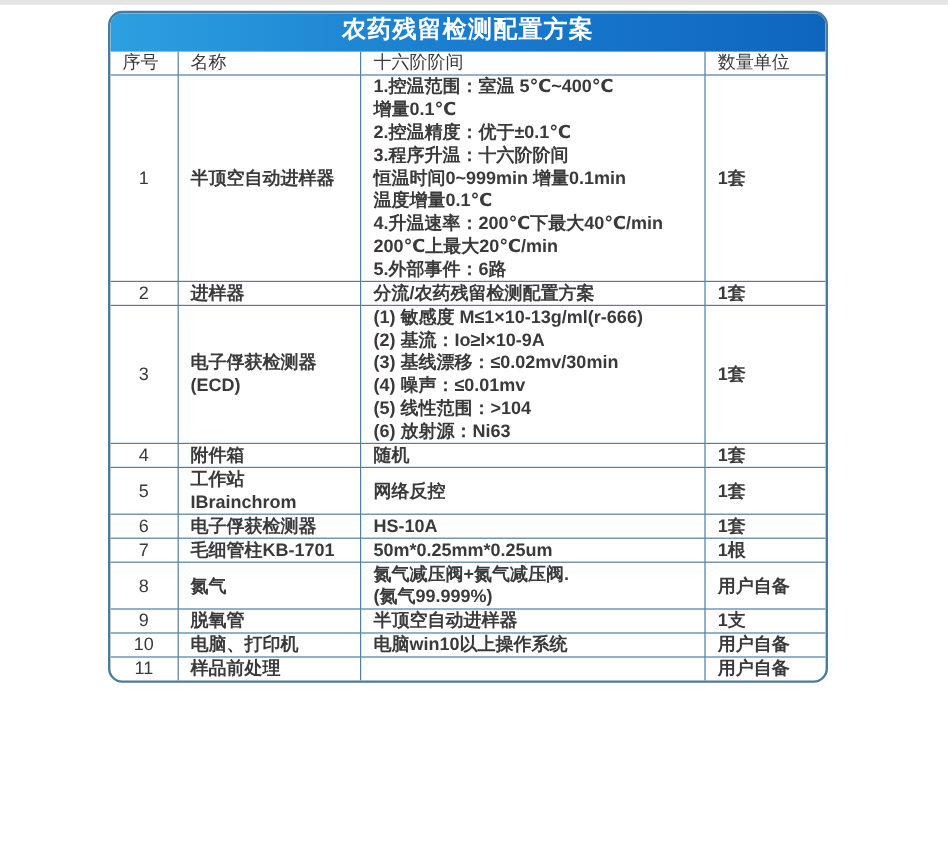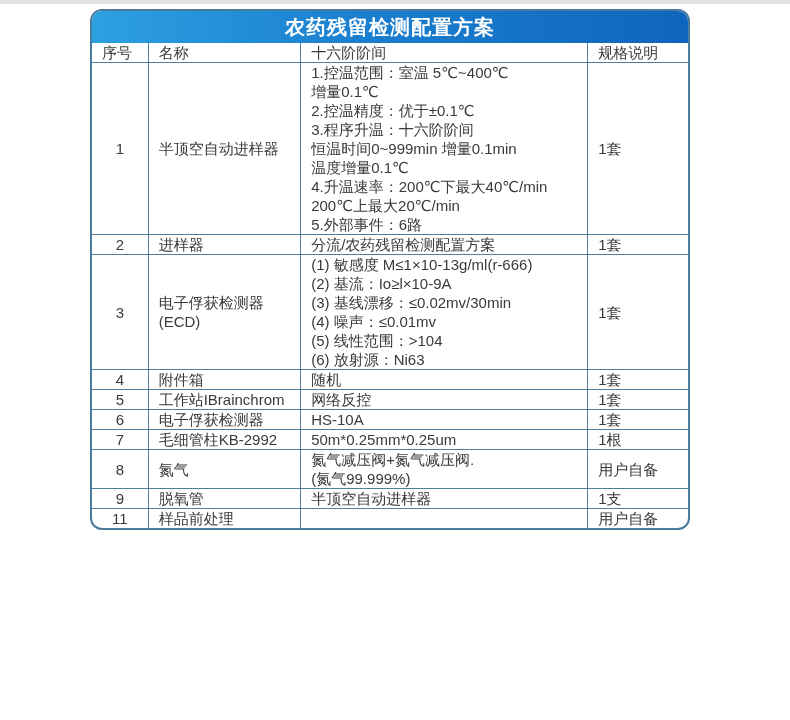--- a/index.html
+++ b/index.html
@@ -27,20 +27,21 @@
   }
   .title-bar {
     height: 32px;
     line-height: 32px;
     text-align: center;
     color: #ffffff;
     font-size: 20px;
     font-weight: bold;
     letter-spacing: 1px;
     background: linear-gradient(90deg, #2da0e0 0%, #1a7fd0 45%, #0f65bd 100%);
+    font-family: Liberation Mono, monospace;
   }
   table.spec-table {
     width: 100%;
     border-collapse: collapse;
     table-layout: fixed;
     font-size: 15px;
     color: #3a3a3a;
   }
   table.spec-table th,
   table.spec-table td {
@@ -55,21 +56,21 @@
   table.spec-table tr > *:last-child  { border-right: none; }
   table.spec-table tr:first-child > * { border-top: none; }
   table.spec-table tr:last-child > *  { border-bottom: none; }
   table.spec-table th {
     font-weight: normal;
     text-align: left;
     height: 17px;
   }
   .c-no  { text-align: center; padding-left: 4px; padding-right: 4px; }
   th.c-no { text-align: center; }
-  .c-name, .c-spec, .c-qty { text-align: left; }
+  .c-name, .c-spec, .c-qty { text-align: left; font-weight: bold; }
   .c-name, .c-spec { white-space: pre-line; }
   .empty-cell { min-height: 19px; }
 </style>
 </head>
 <body>
 
 <div class="top-strip"></div>
 
 <div class="table-card">
   <div class="title-bar">农药残留检测配置方案</div>
@@ -79,21 +80,21 @@
       <col style="width:56px">
       <col style="width:152px">
       <col style="width:286px">
       <col style="width:100px">
     </colgroup>
     <tbody>
       <tr>
         <th class="c-no">序号</th>
         <th class="c-name">名称</th>
         <th class="c-spec">十六阶阶间</th>
-        <th class="c-qty">规格说明</th>
+        <th class="c-qty">数量单位</th>
       </tr>
 
       <tr>
         <td class="c-no">1</td>
         <td class="c-name">半顶空自动进样器</td>
         <td class="c-spec">1.控温范围：室温 5℃~400℃
 增量0.1℃
 2.控温精度：优于±0.1℃
 3.程序升温：十六阶阶间
 恒温时间0~999min 增量0.1min
@@ -140,40 +141,46 @@
 
       <tr>
         <td class="c-no">6</td>
         <td class="c-name">电子俘获检测器</td>
         <td class="c-spec">HS-10A</td>
         <td class="c-qty">1套</td>
       </tr>
 
       <tr>
         <td class="c-no">7</td>
-        <td class="c-name">毛细管柱KB-2992</td>
+        <td class="c-name">毛细管柱KB-1701</td>
         <td class="c-spec">50m*0.25mm*0.25um</td>
         <td class="c-qty">1根</td>
       </tr>
 
       <tr>
         <td class="c-no">8</td>
         <td class="c-name">氮气</td>
         <td class="c-spec">氮气减压阀+氮气减压阀.
 (氮气99.999%)</td>
         <td class="c-qty">用户自备</td>
       </tr>
 
       <tr>
         <td class="c-no">9</td>
         <td class="c-name">脱氧管</td>
         <td class="c-spec">半顶空自动进样器</td>
         <td class="c-qty">1支</td>
       </tr>
 
+      <tr>
+        <td class="c-no">10</td>
+        <td class="c-name">电脑、打印机</td>
+        <td class="c-spec">电脑win10以上操作系统</td>
+        <td class="c-qty">用户自备</td>
+      </tr>
 
       <tr>
         <td class="c-no">11</td>
         <td class="c-name">样品前处理</td>
         <td class="c-spec empty-cell"></td>
         <td class="c-qty">用户自备</td>
       </tr>
     </tbody>
   </table>
 </div>

